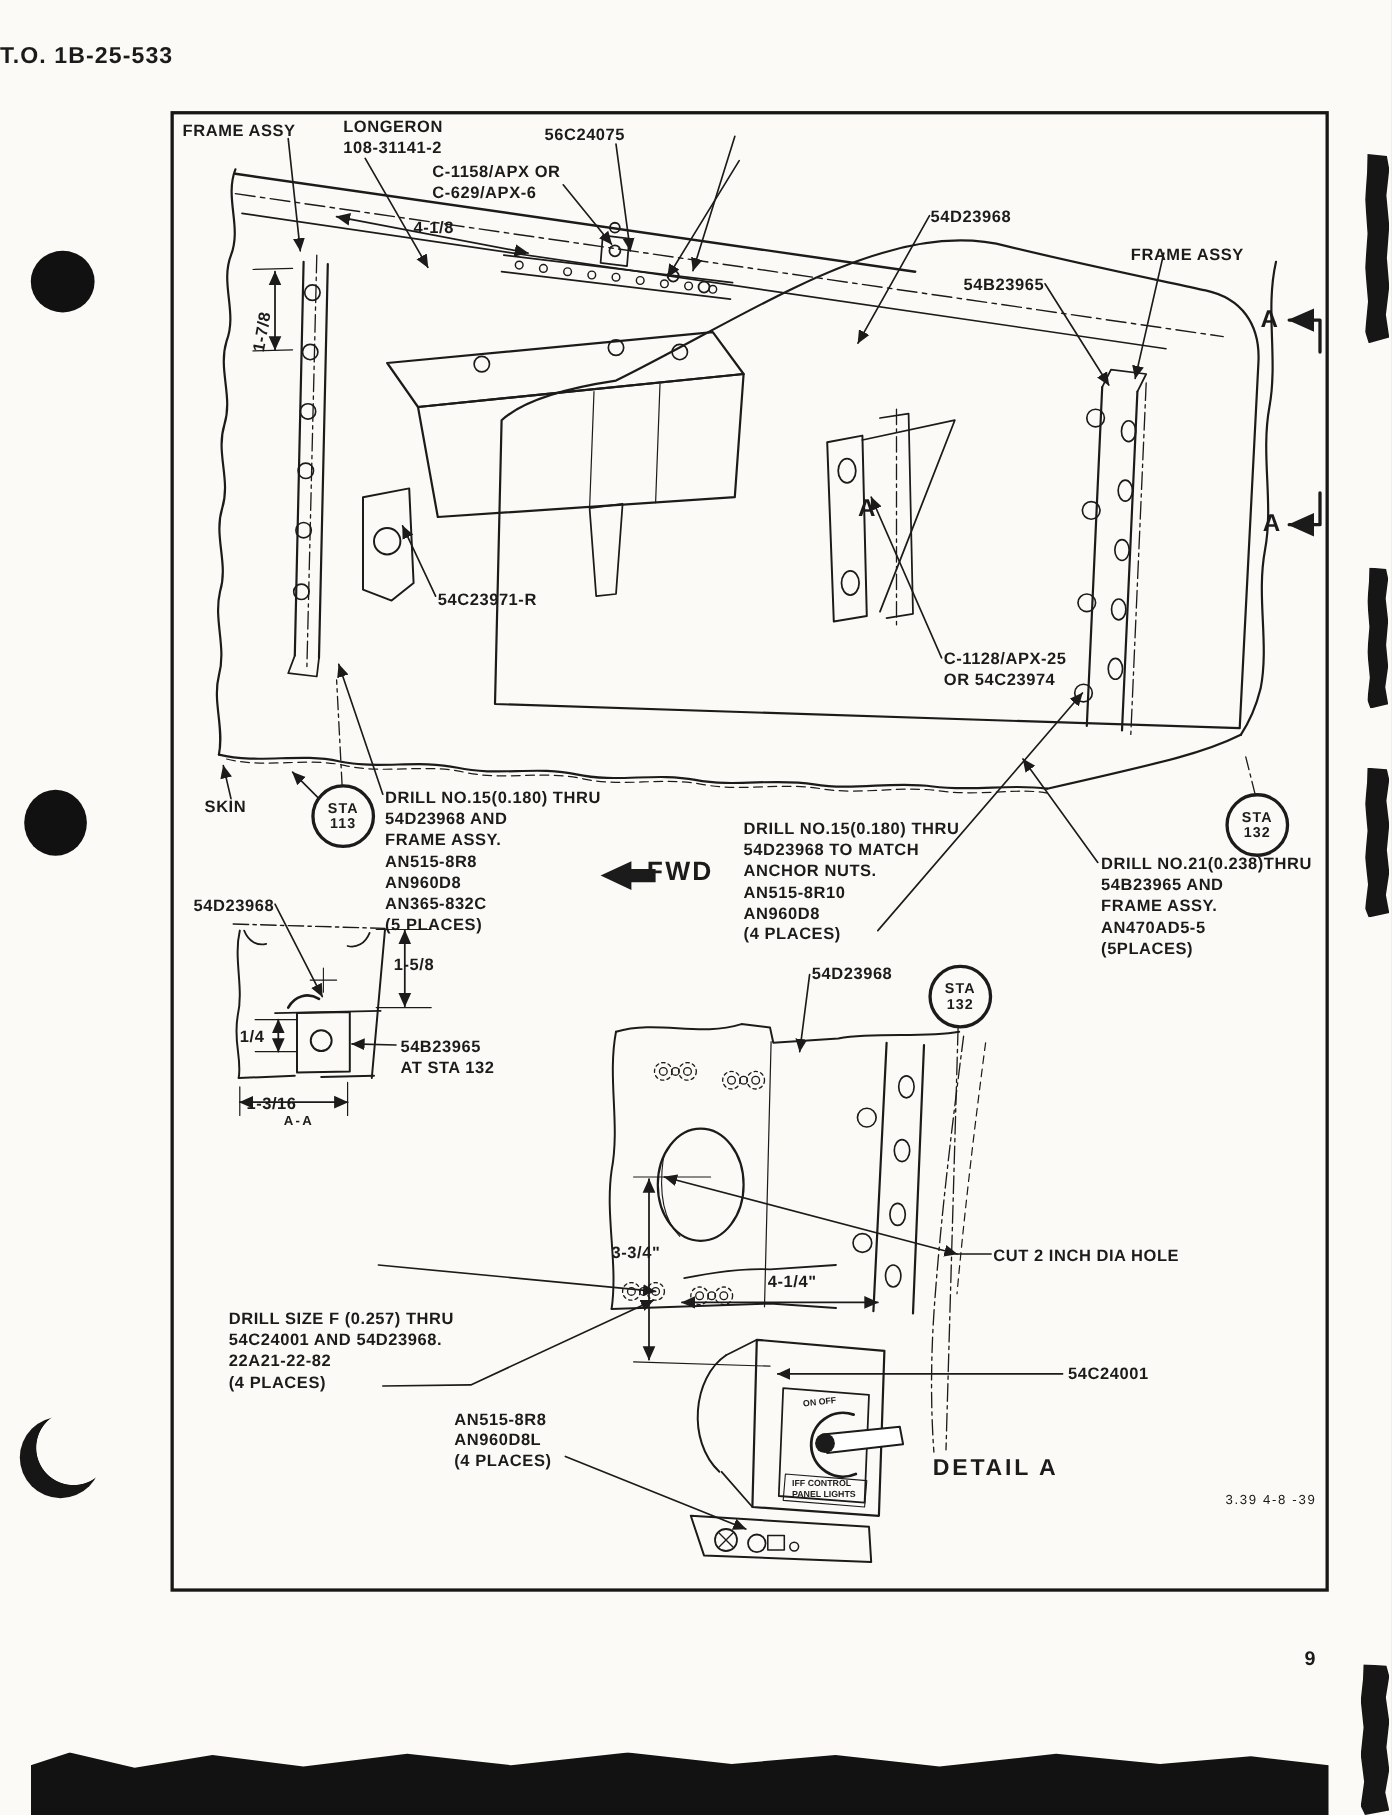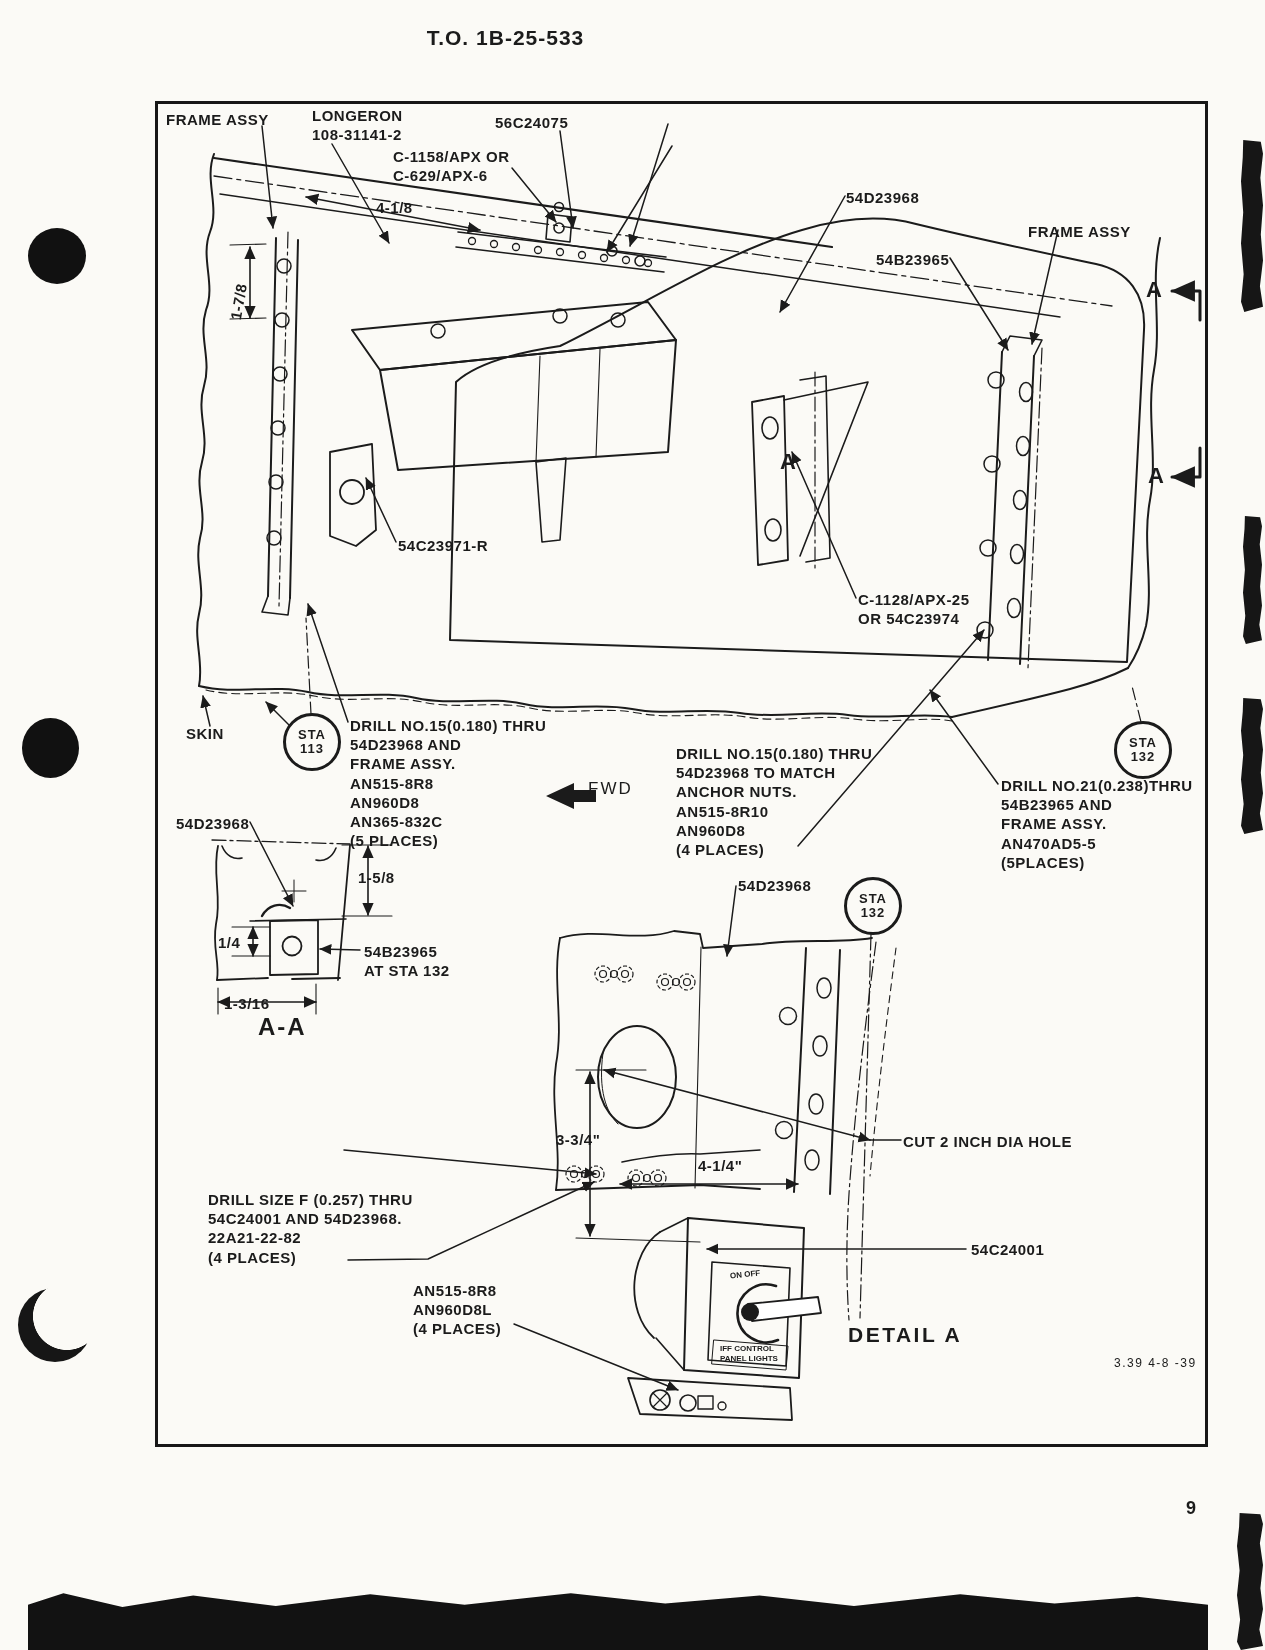--- a/index.html
+++ b/index.html
@@ -1,28 +1,28 @@
 <!DOCTYPE html>
 <html><head>
 <meta charset="utf-8">
 <style>
   html,body{margin:0;padding:0;background:#e8e6e0;}
   #page{position:relative;width:1265px;height:1650px;background:#fbfaf6;overflow:hidden;
         font-family:"Liberation Sans",sans-serif;color:#1b1b1b;}
-  .hdr{position:absolute;left:0;top:26px;width:1011px;text-align:center;
+  .hdr{position:absolute;left:0;top:39px;width:1011px;
        font:700 21px "Liberation Sans",sans-serif;letter-spacing:1px;}
   .figframe{position:absolute;left:155px;top:101px;width:1047px;height:1340px;
             border:3px solid #171717;}
   svg.art{position:absolute;left:0;top:0;z-index:1;}
   .lbl{position:absolute;z-index:2;font:600 15px/1.28 "Liberation Sans",sans-serif;
        letter-spacing:.5px;white-space:pre-line;color:#1b1b1b;}
   .big-a{font-size:22px;font-weight:700;letter-spacing:0;}
   .title{font-size:21px;font-weight:600;letter-spacing:2.5px;white-space:nowrap;}
-  .subtitle{font-size:24px;font-weight:700;letter-spacing:2px;}
-  .fwd{font-size:17px;font-weight:400;letter-spacing:2px;}
+  .subtitle{font-size:12px;font-weight:700;letter-spacing:2px;}
+  .fwd{font-size:24px;font-weight:700;letter-spacing:2px;}
   .tiny{font-size:8px;line-height:1.2;letter-spacing:0;font-weight:700;}
   .stamp{font-size:12px;font-weight:500;letter-spacing:1.5px;white-space:nowrap;}
   .rot{transform:rotate(-80deg);transform-origin:0 0;}
   .sta{position:absolute;z-index:2;width:52px;height:52px;border:3px solid #1b1b1b;
        border-radius:50%;display:flex;align-items:center;justify-content:center;
        text-align:center;background:#fbfaf6;
        font:700 13px/1.08 "Liberation Sans",sans-serif;white-space:pre-line;letter-spacing:1px;}
   .caption{position:absolute;left:157px;top:1459px;width:1051px;z-index:2;text-align:center;
            font:italic 600 18.5px "Liberation Sans",sans-serif;letter-spacing:.3px;}
   .pagenum{position:absolute;left:1186px;top:1498px;z-index:2;

